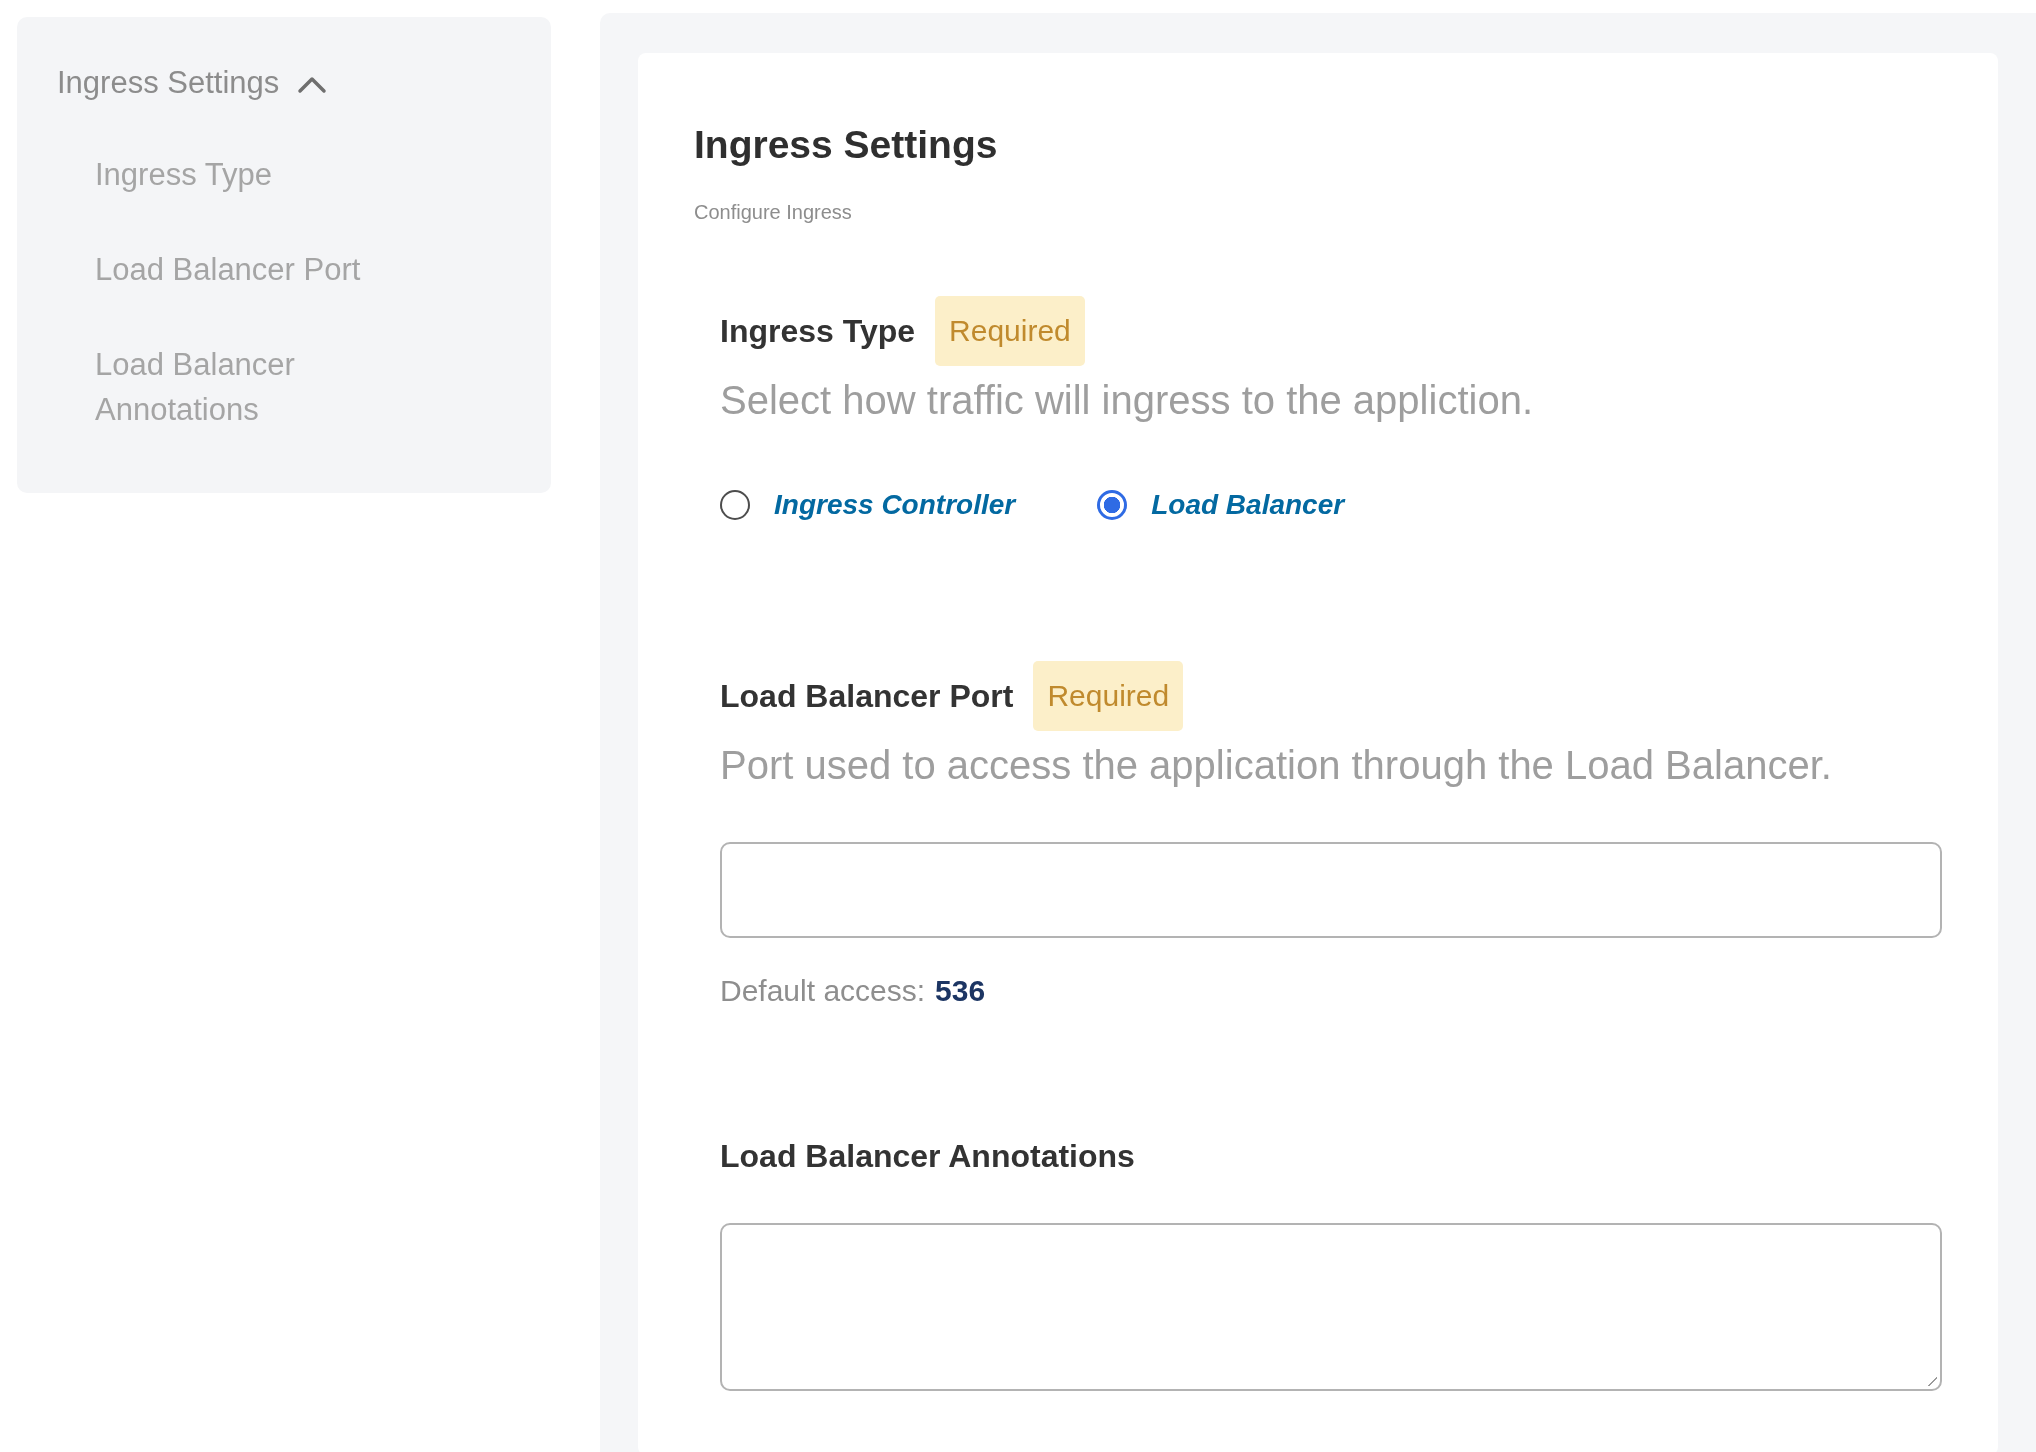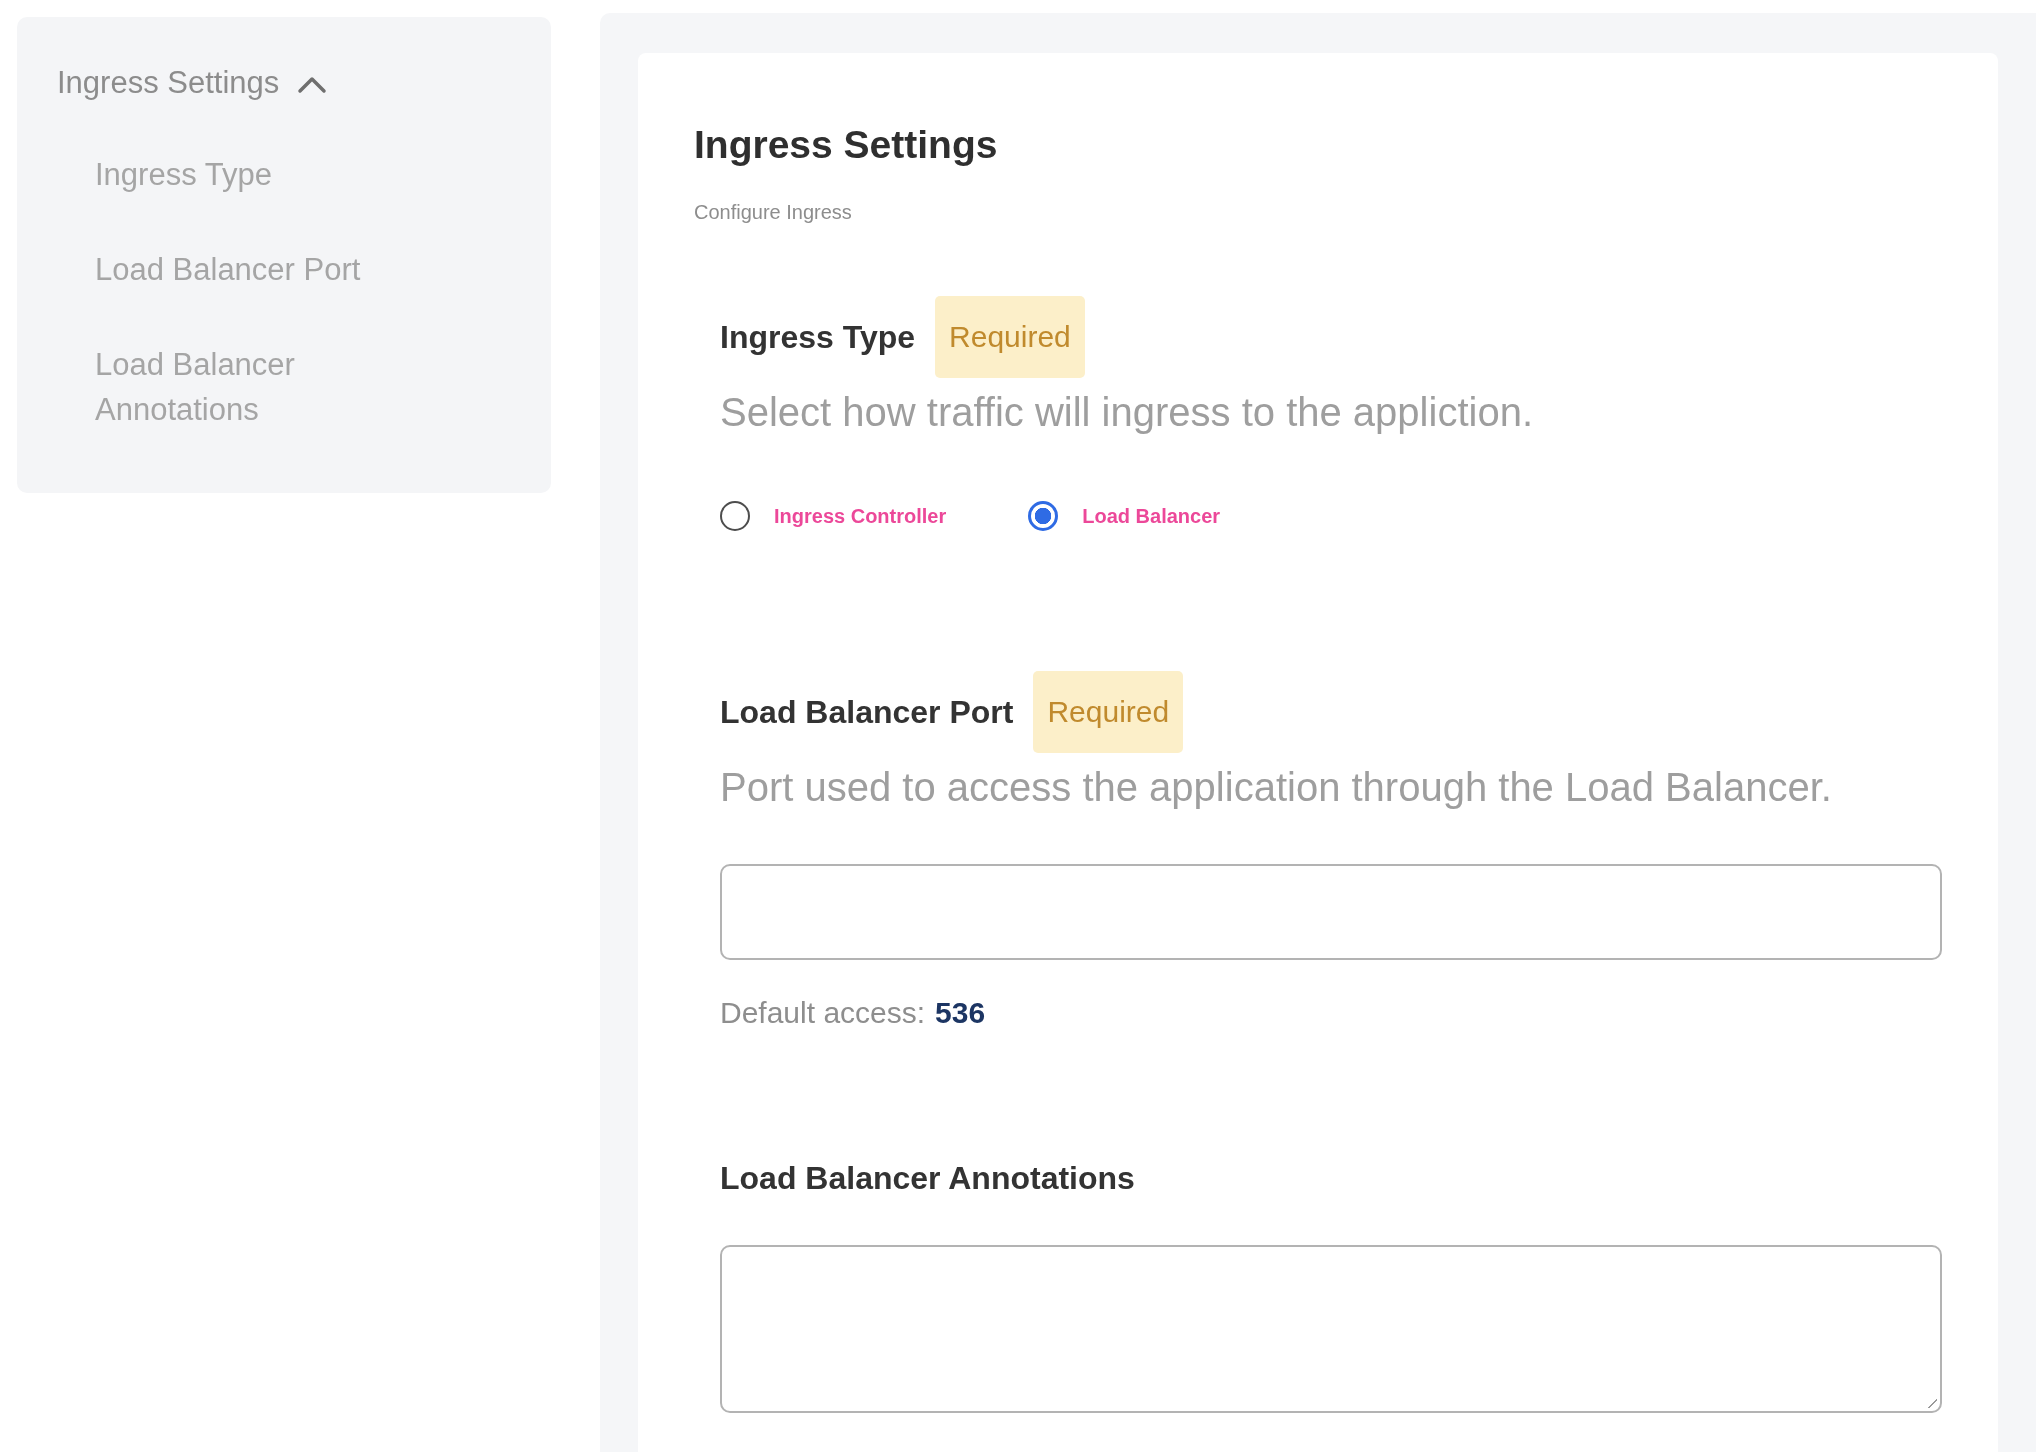--- a/index.html
+++ b/index.html
@@ -50,38 +50,38 @@
   .section{ margin-left:26px; }
   .section-ingress-type{ margin-top:72px; }
   .section-lb-port{ margin-top:140px; }
   .section-lb-annotations{ margin-top:130px; }
 
   .section-heading-row{ display:flex; align-items:center; gap:20px; }
   .section-heading{ font-size:32px; font-weight:bold; color:#333333; }
   .badge-required{
     font-size:30px; color:#c08a2d;
     background:#fcefc9;
-    padding:24px 14px;
+    padding:18px 14px;
     border-radius:5px;
     text-align:center;
   }
   .section-help{ font-size:40px; color:#9e9e9e; margin-top:12px; }
 
   .radio-row{ display:flex; align-items:center; gap:82px; margin-top:66px; }
   .radio-option{ display:flex; align-items:center; gap:24px; cursor:pointer; }
   .radio-circle{
     width:30px; height:30px; border-radius:50%;
     border:2.5px solid #4d4d4d; background:#ffffff;
     flex:0 0 auto;
   }
   .radio-circle.selected{
     border:3px solid #2f6be4;
     background:radial-gradient(circle, #2f6be4 0 8px, #ffffff 8.5px);
   }
-  .radio-label{ font-size:20px; font-weight:bold; color:#ec4899; }
+  .radio-label{ font-size:28px; font-weight:bold; color:#0369a1;font-style:italic; }
 
   .text-input{
     display:block; width:100%; height:96px;
     margin-top:54px;
     border:2px solid #b3b3b3; border-radius:10px;
     font-size:30px; color:#333; padding:0 24px;
     background:#ffffff; outline:none;
   }
   .default-line{ margin-top:36px; font-size:30px; color:#8e8e8e; }
   .default-value{ color:#1c3563; font-weight:bold; margin-left:10px; }

